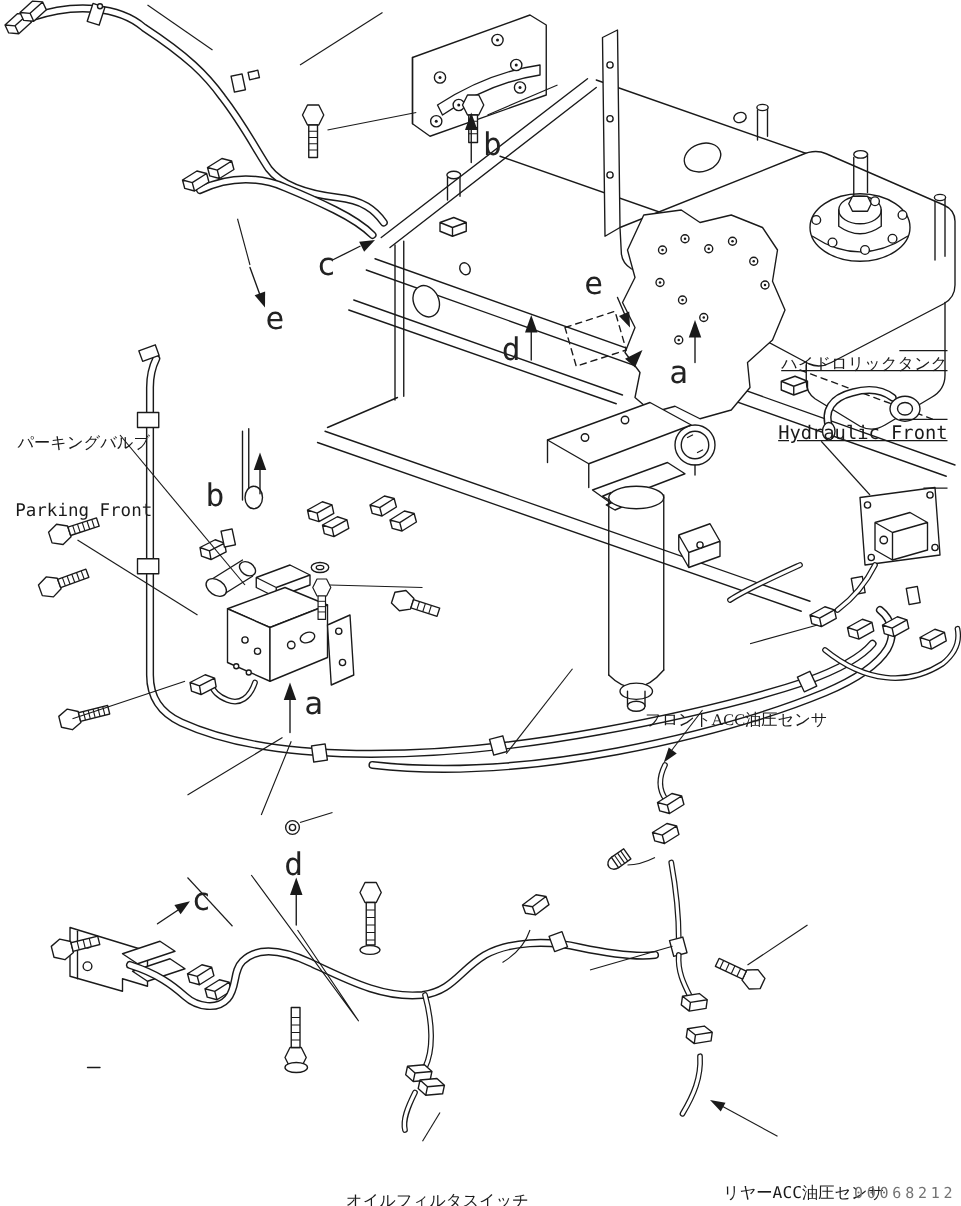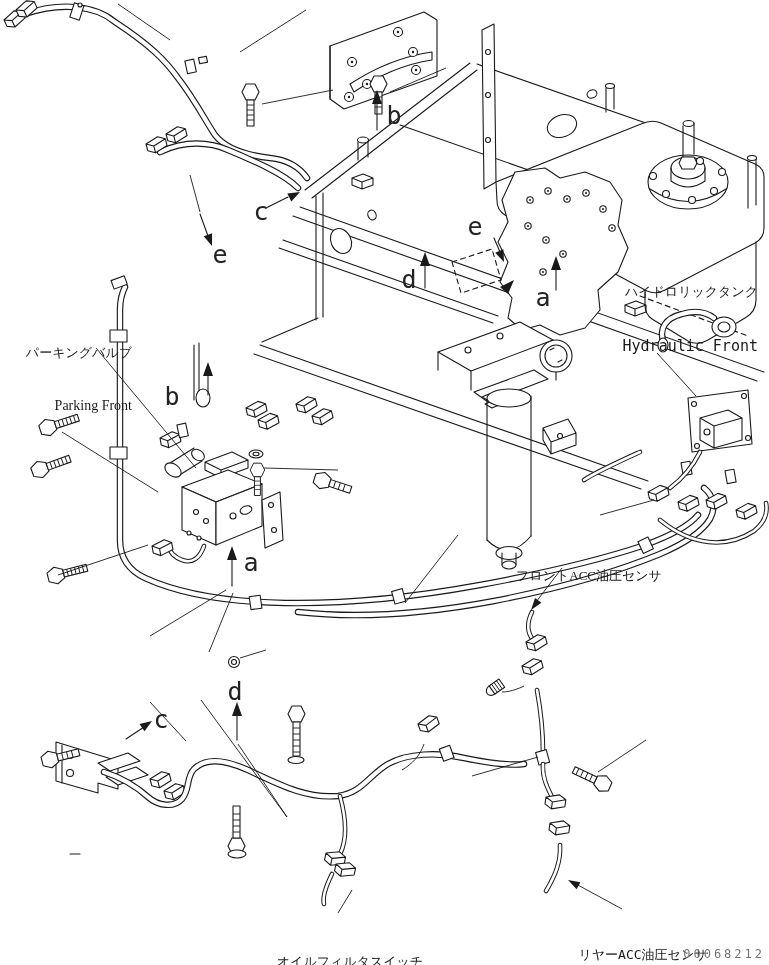--- a/index.html
+++ b/index.html
@@ -463,26 +463,26 @@
     <polygon class="fl" points="531,610 535,598 541.4,602.8"></polygon>
     <polygon class="fl" points="568,880 580.4,882.2 576.6,889.2"></polygon>
     <polygon class="fl" points="500,287 514,280 508,294"></polygon>
   </g>
 
   <g>
     <path class="ln dash" d="M452,262 L492,249 L501,280 L461,293 Z"></path>
   </g>
 </svg>
 
-  <div class="lbl" style="left:2px;top:308px;width:130px;text-align:right;font-family:Liberation Serif, serif;">
+  <div class="lbl" style="left:2px;top:308px;width:130px;text-align:center;">
     <div class="jp">パーキングバルブ</div>
     <div class="en">Parking Front</div>
   </div>
 
-  <div class="lbl" style="left:612px;top:245px;width:146px;text-align:right;">
+  <div class="lbl" style="left:612px;top:245px;width:146px;text-align:right;text-decoration:underline;">
     <div class="jp">ハイドロリックタンク</div>
     <div class="en" style="font-size:15px;">Hydraulic Front</div>
   </div>
 
   <div class="lbl" style="left:455px;top:531px;width:268px;text-align:center;font-family:Liberation Serif, serif;">
     <div class="jp">フロントACC油圧センサ</div>
   </div>
 
   <div class="lbl" style="left:250px;top:915px;width:200px;text-align:center;">
     <div class="jp">オイルフィルタスイッチ</div>

